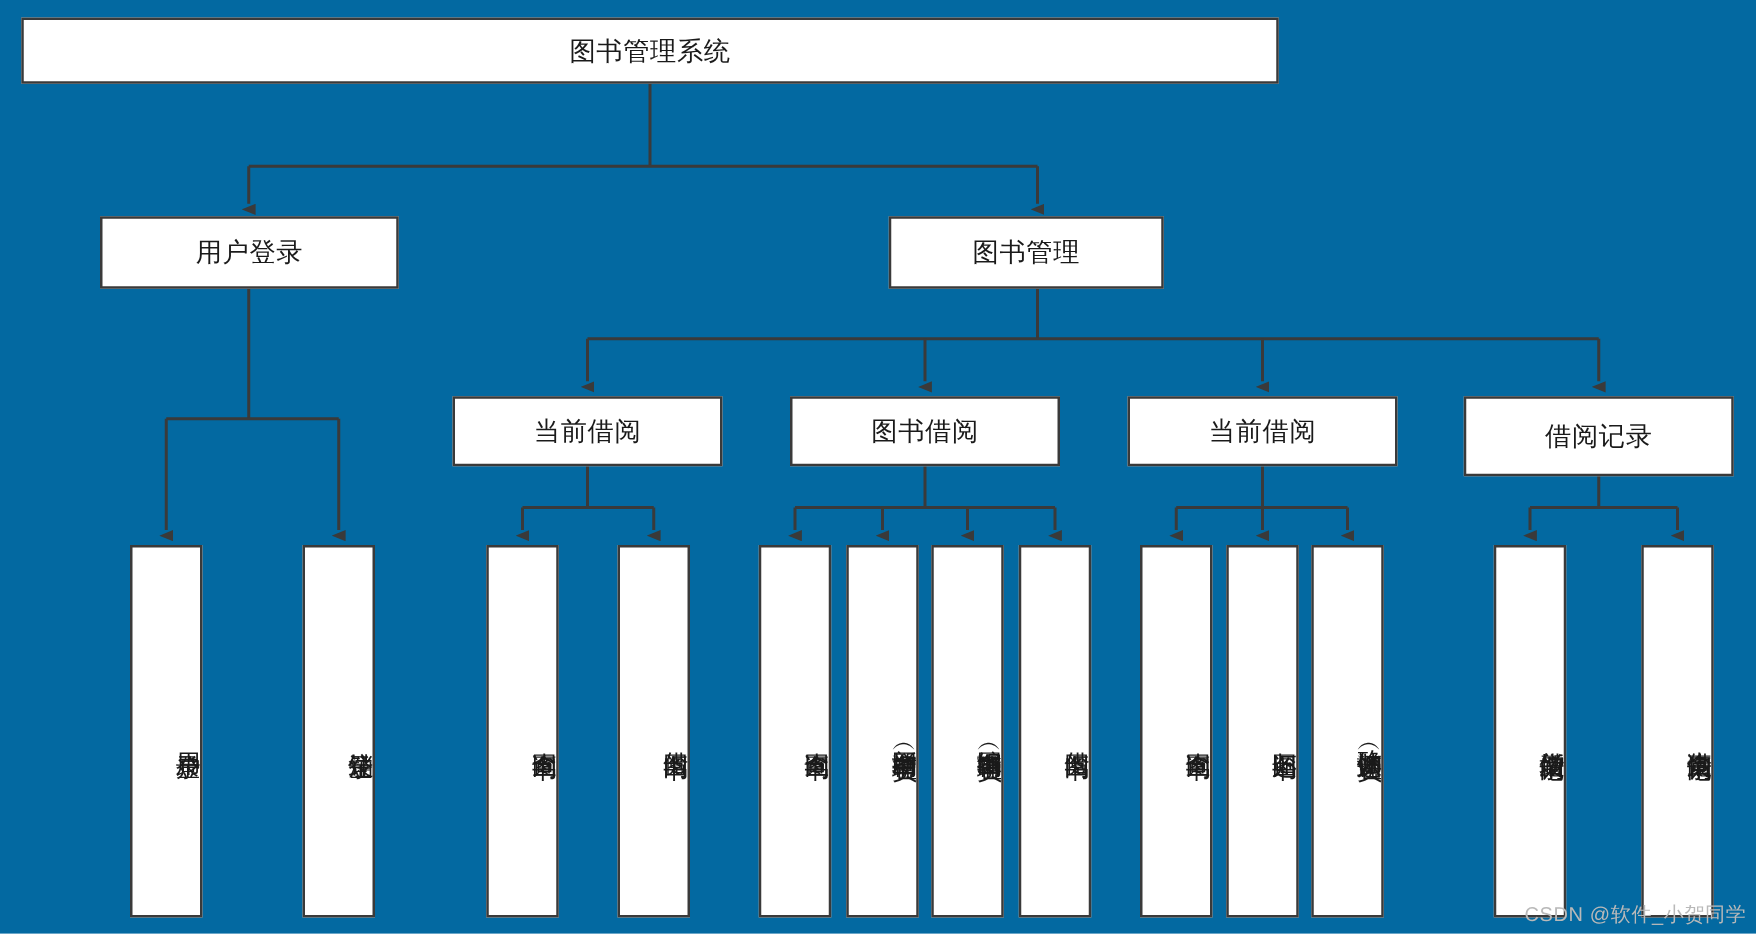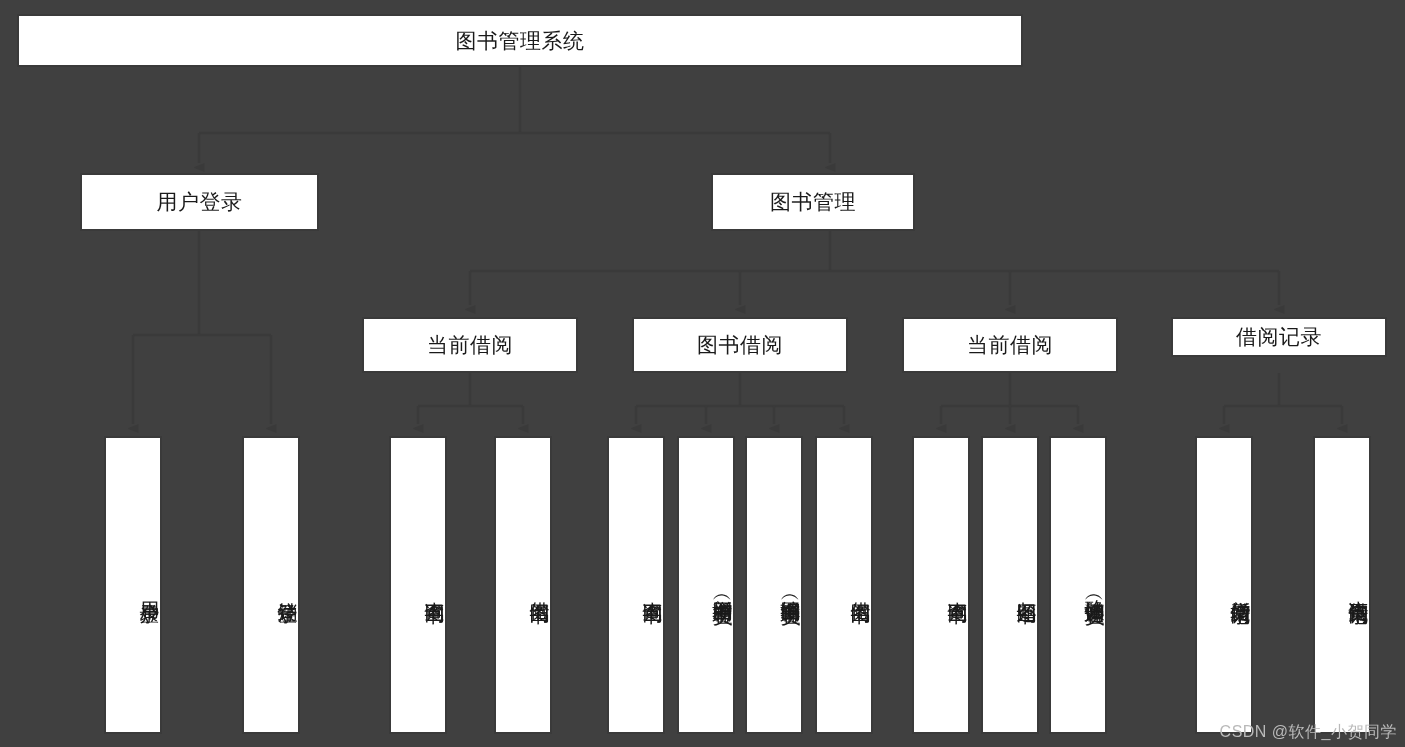--- a/index.html
+++ b/index.html
@@ -7,21 +7,21 @@
     padding: 0;
     background: #ffffff;
   }
   body {
     font-family: "Liberation Sans", "DejaVu Sans", sans-serif;
   }
   #canvas {
     position: relative;
     width: 1405px;
     height: 747px;
-    background: #404040;
+    background: #0369a1;
     overflow: hidden;
   }
   svg.connectors {
     position: absolute;
     left: 0;
     top: 0;
     width: 1405px;
     height: 747px;
     pointer-events: none;
   }
@@ -120,34 +120,34 @@
     </g>
   </svg>
 
   <div class="node horiz" style="left:17px; top:14px; width:1006px; height:53px;">
     <span>图书管理系统</span>
   </div>
 
   <div class="node horiz" style="left:80px; top:173px; width:239px; height:58px;">
     <span>用户登录</span>
   </div>
-  <div class="node horiz" style="left:711px; top:173px; width:204px; height:58px;">
+  <div class="node horiz" style="left:711px; top:173px; width:220px; height:58px;">
     <span>图书管理</span>
   </div>
 
   <div class="node horiz" style="left:362px; top:317px; width:216px; height:56px;">
     <span>当前借阅</span>
   </div>
   <div class="node horiz" style="left:902px; top:317px; width:216px; height:56px;">
     <span>当前借阅</span>
   </div>
   <div class="node horiz" style="left:632px; top:317px; width:216px; height:56px;">
     <span>图书借阅</span>
   </div>
-  <div class="node horiz" style="left:1171px; top:317px; width:216px; height:40px;">
+  <div class="node horiz" style="left:1171px; top:317px; width:216px; height:64px;">
     <span>借阅记录</span>
   </div>
 
   <div class="node vert" style="left:104px; top:436px; width:58px; height:298px;">
     <span class="vlabel">用户登录</span>
   </div>
   <div class="node vert" style="left:242px; top:436px; width:58px; height:298px;">
     <span class="vlabel">注销登录</span>
   </div>
 

